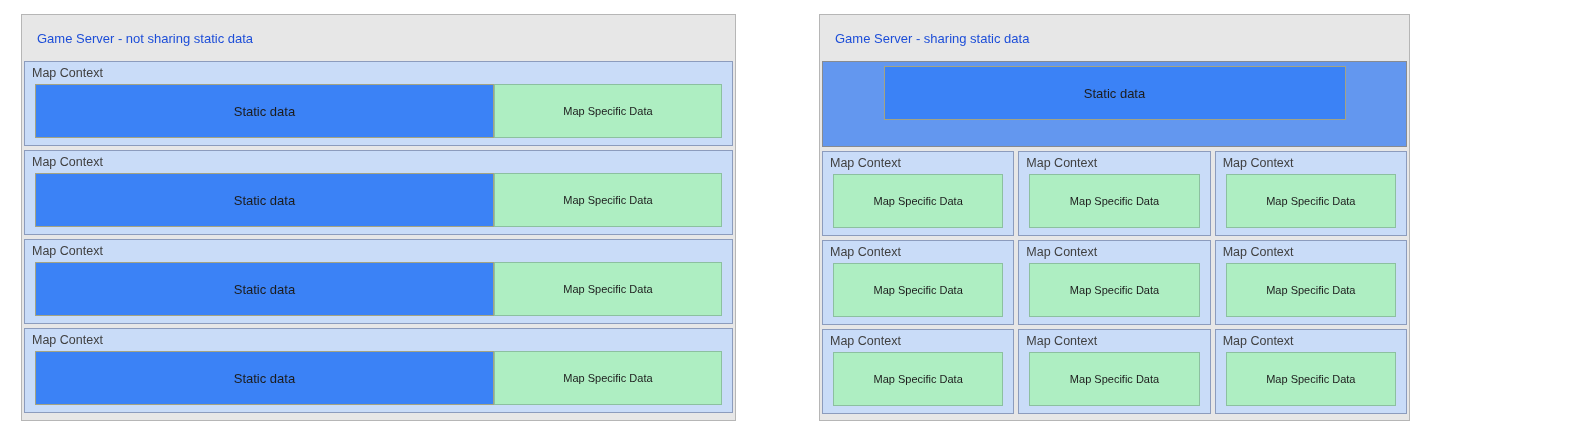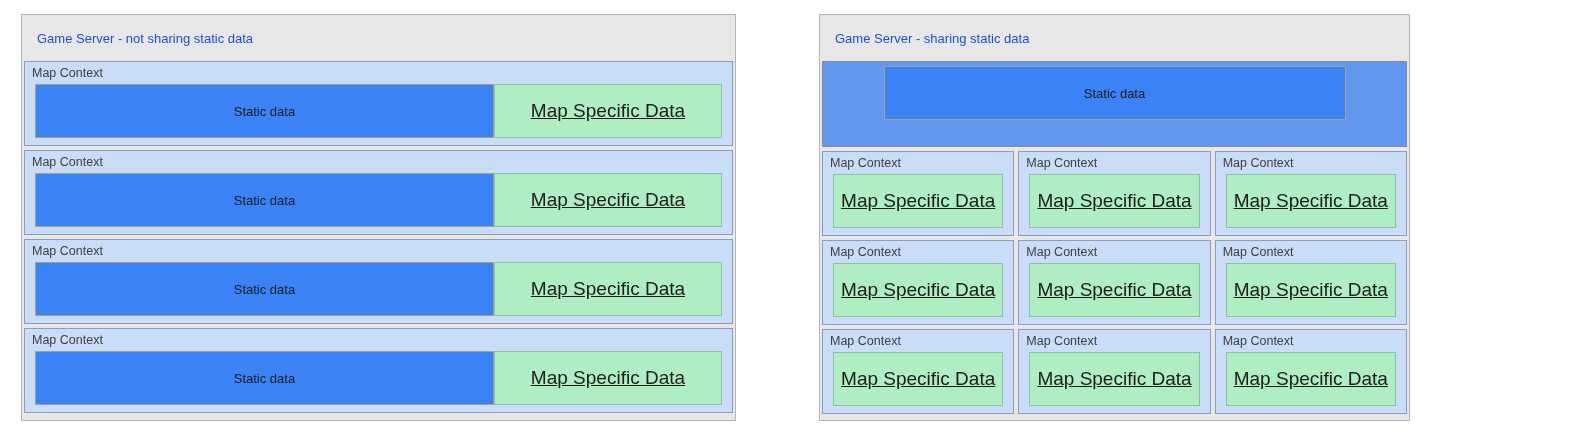--- a/index.html
+++ b/index.html
@@ -69,23 +69,22 @@
     font-size: 13px;
   }
   .row-static { flex: 0 0 66.8%; }
   .map-specific-box {
     background: #aeeec2;
     border: 1px solid #8cc0a0;
     box-sizing: border-box;
     display: flex;
     align-items: center;
     justify-content: center;
-    font-size: 19px;
+    font-size: 11px;
     flex: 1;
-    text-decoration: underline;
   }
   .shared-block {
     background: #6397ef;
     border: 1px solid #878b91;
     height: 86px;
     box-sizing: border-box;
     overflow: hidden;
   }
   .shared-static {
     width: 462px;

